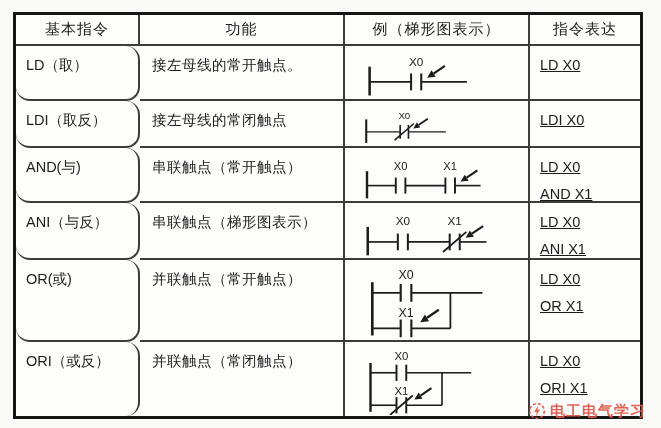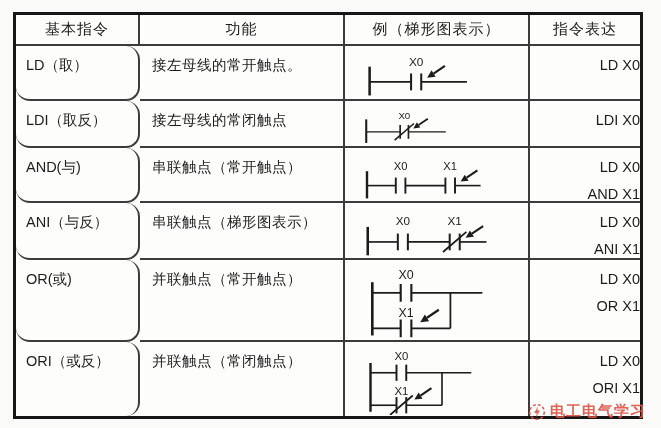--- a/index.html
+++ b/index.html
@@ -17,35 +17,35 @@
     grid-template-columns:124px 205px 185px 1fr;
     grid-template-rows:31px 55px 47px 55px 57px 82px 1fr;
   }
   .cell{
     box-sizing:border-box;
     border-right:2px solid #3c3c3c;
     border-bottom:2px solid #3c3c3c;
     background:#fdfdfc;
     overflow:hidden;
   }
-  .last-col{border-right:none;text-align:right;}
+  .last-col{border-right:none;}
   .last-row{border-bottom:none;}
   .hcell{
     display:flex;align-items:center;justify-content:center;
     font-size:15px;letter-spacing:1px;
   }
   .c-inst{padding:10px 0 0 10px;font-size:14.5px;border-radius:14px;}
   .c-func{padding:10px 4px 0 12px;font-size:14.5px;letter-spacing:.5px;}
-  .c-expr{padding:6px 0 0 10px;font-size:14.5px;line-height:27px;}
+  .c-expr{padding:6px 0 0 10px;font-size:14.5px;line-height:27px;text-decoration:underline;}
   .c-expr div{white-space:nowrap;}
   .c-ladder{padding:8px 0 1px 6px;display:flex;align-items:center;}
   .c-ladder svg{height:100%;width:100%;display:block;}
   .watermark{
     position:absolute;right:15px;bottom:7px;
-    display:flex;align-items:flex-end;gap:4px;
+    display:flex;align-items:flex-start;gap:4px;
     color:#df5548;font-size:15px;font-weight:bold;
     opacity:.92;letter-spacing:1px;z-index:5;
   }
 </style>
 </head>
 <body>
 
 <div class="table">
 
   <div class="cell hcell">基本指令</div>

